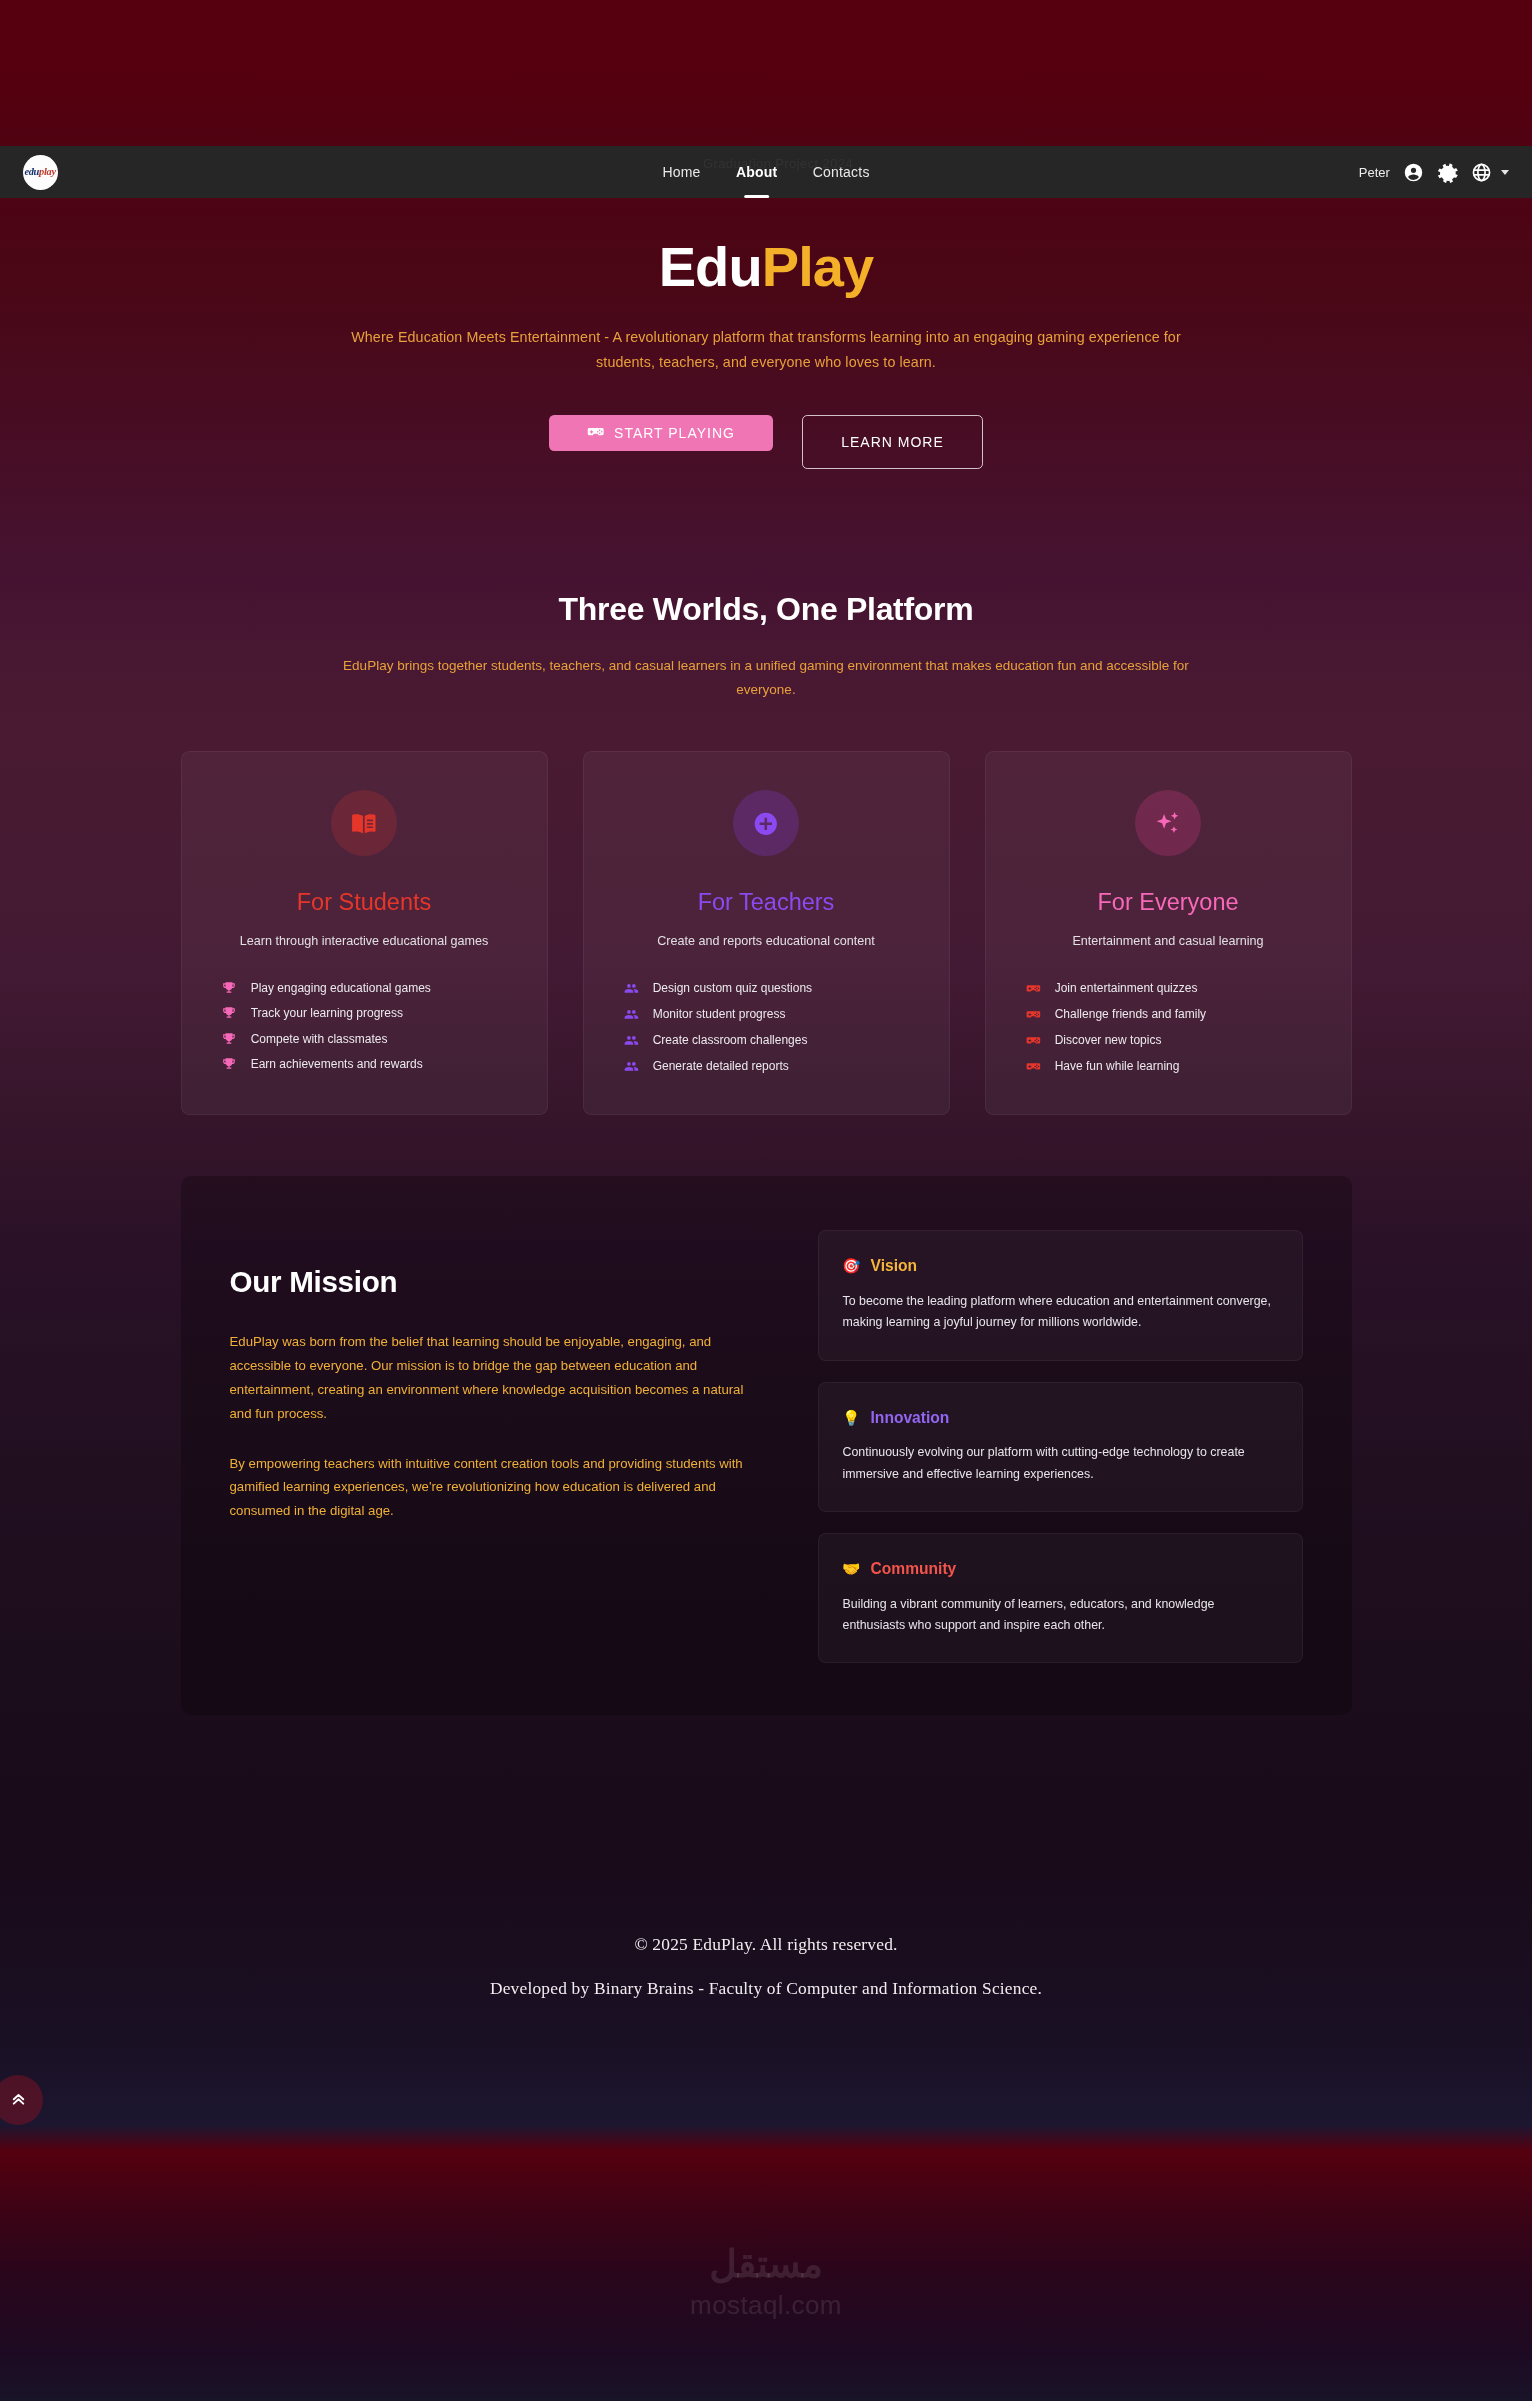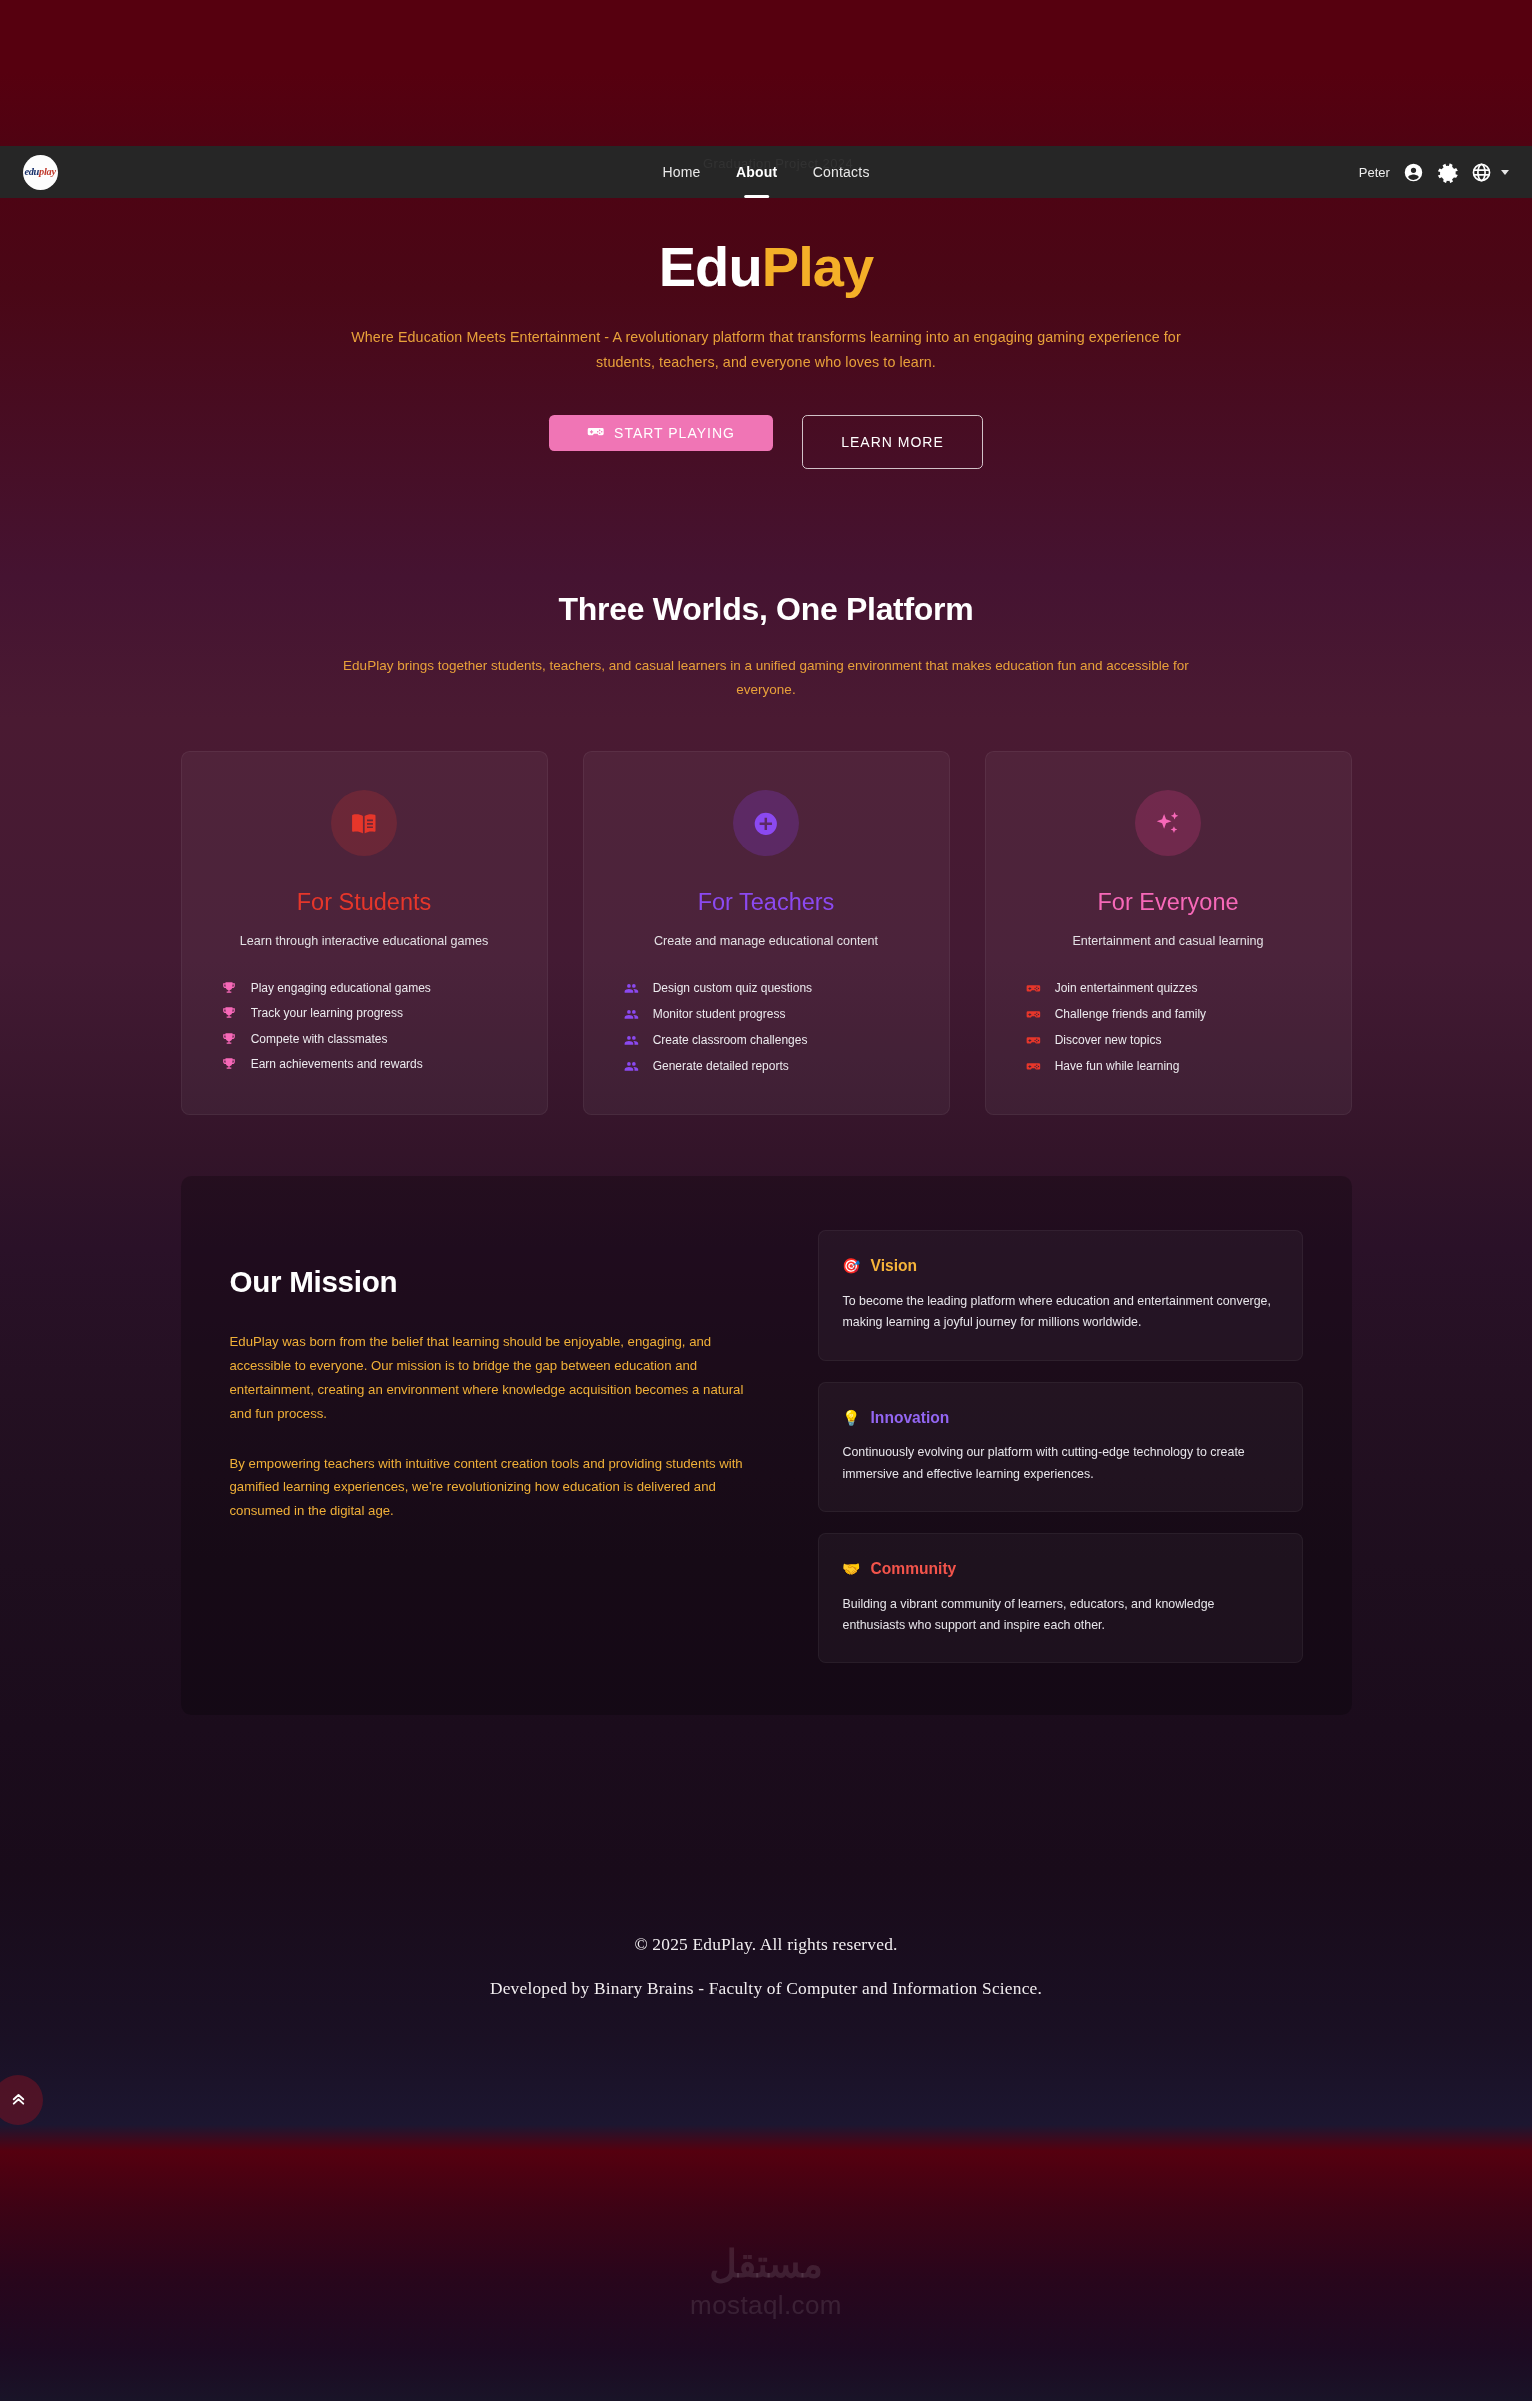--- a/index.html
+++ b/index.html
@@ -511,21 +511,21 @@
         </ul>
       </div>
 
       <div class="card">
         <div class="card-icon teachers">
           <svg width="29.6" height="29.6" viewBox="0 0 24 24" fill="#8b49f0">
               <path d="M12 3a9 9 0 100 18 9 9 0 000-18zm5 10h-4v4h-2v-4H7v-2h4V7h2v4h4v2z"></path>
             </svg>
         </div>
         <div class="card-title teachers">For Teachers</div>
-        <div class="card-desc">Create and manage educational content</div>
+        <div class="card-desc">Create and reports educational content</div>
         <ul class="card-list">
           <li>
             <span class="li-icon">
                 <svg width="14.8" height="14.8" viewBox="0 0 24 24" fill="#8b49f0">
                   <path d="M16 11a3 3 0 100-6 3 3 0 000 6zm-8 0a3 3 0 100-6 3 3 0 000 6zm0 2c-2.33 0-7 1.17-7 3.5V19h14v-2.5C15 14.17 10.33 13 8 13zm8 0c-.29 0-.62.02-.97.05 1.16.84 1.97 1.97 1.97 3.45V19h6v-2.5c0-2.33-4.67-3.5-7-3.5z"></path>
                 </svg>
               </span>
             <span>Design custom quiz questions</span>
           </li>
           <li>

